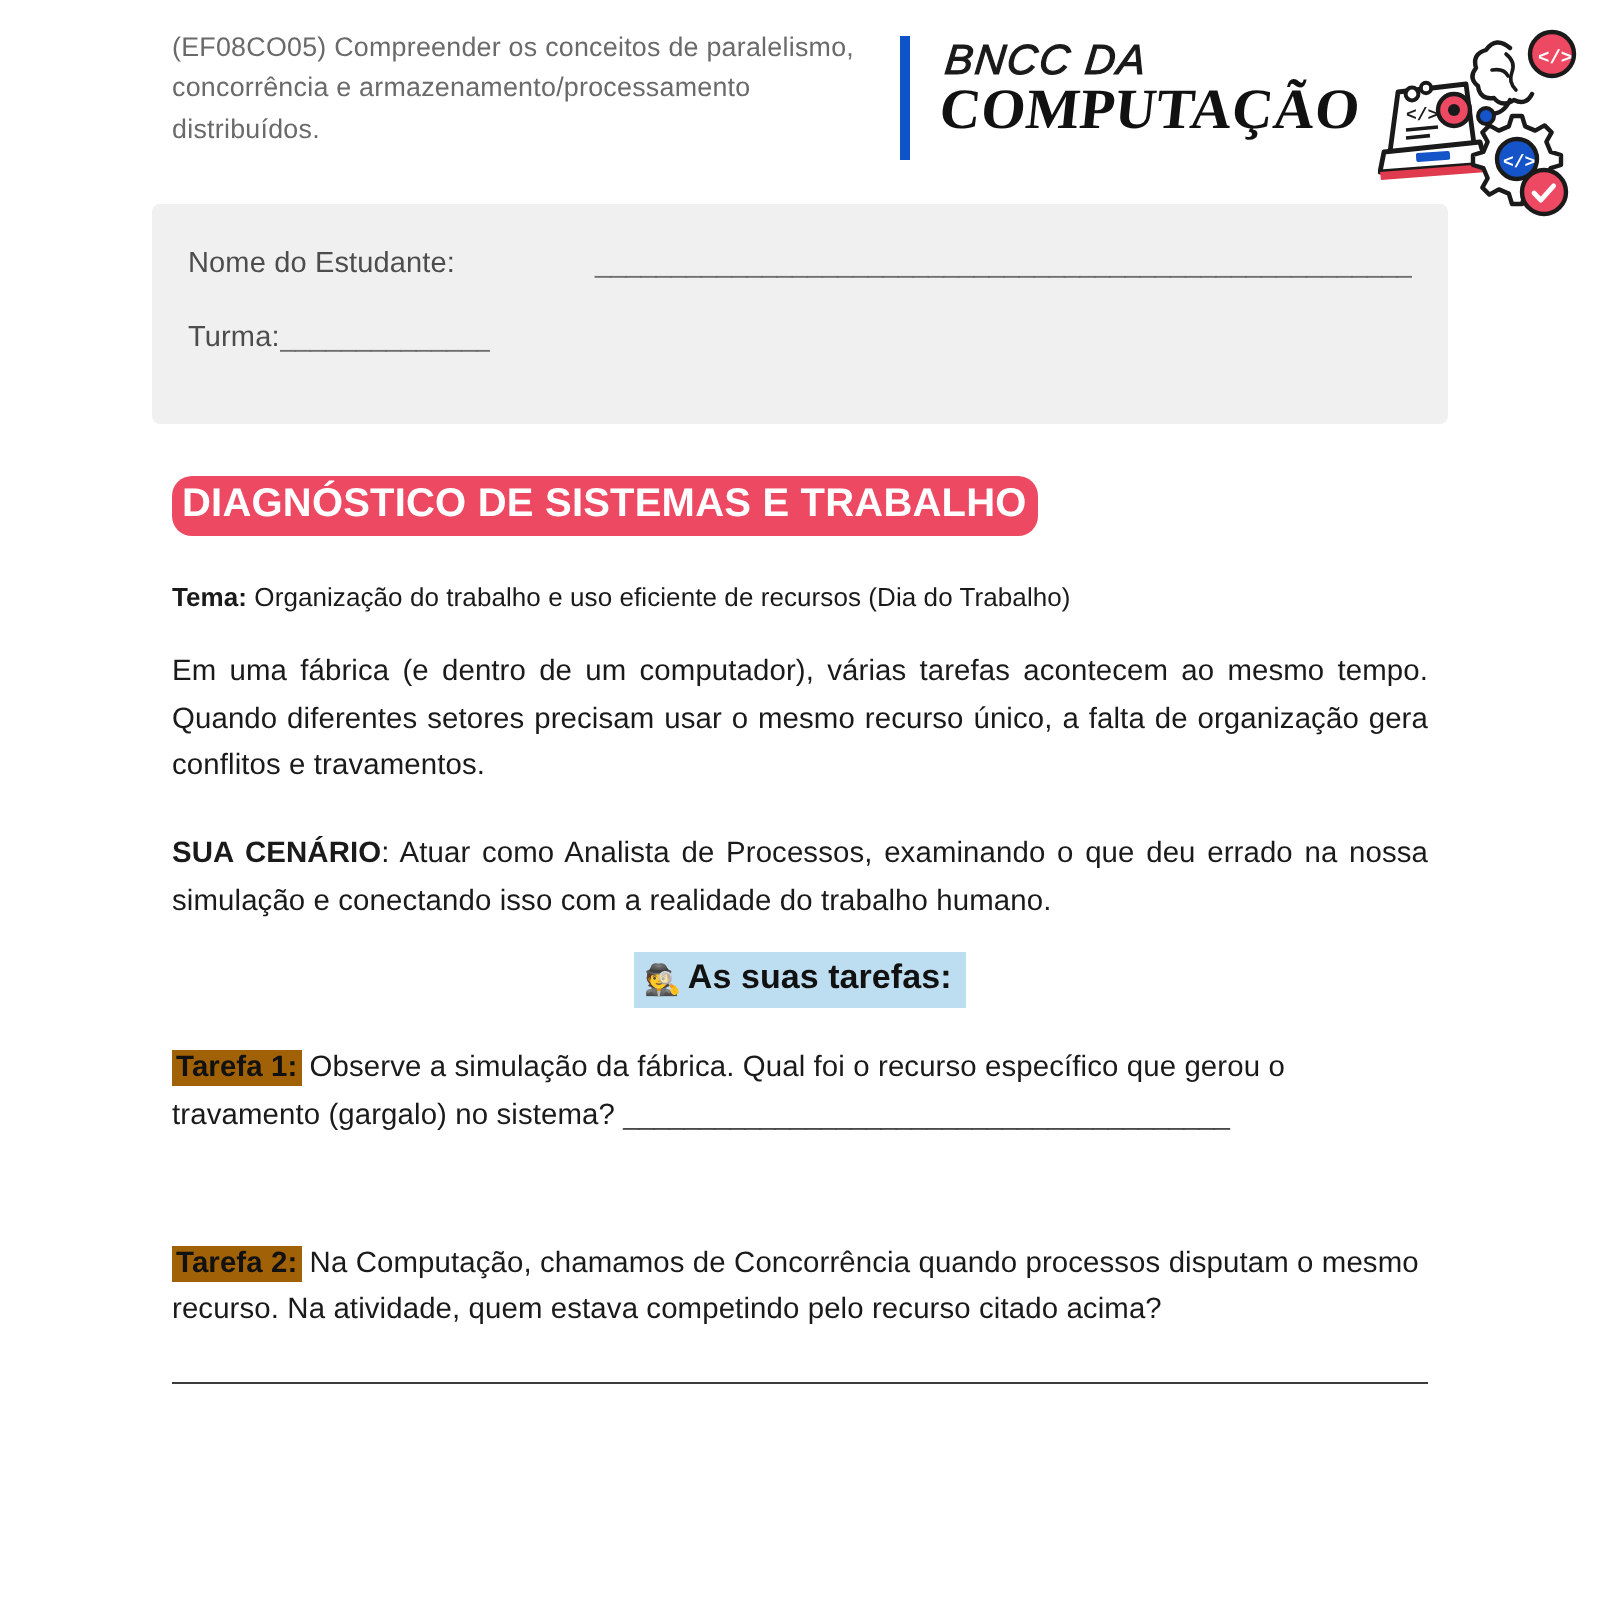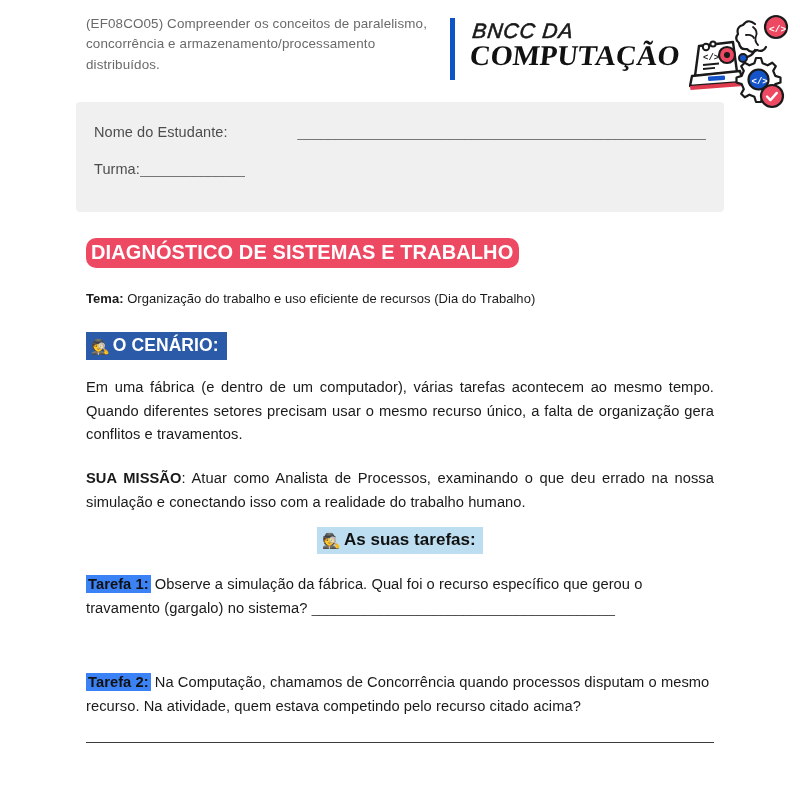--- a/index.html
+++ b/index.html
@@ -178,21 +178,21 @@
 
   .task {
     font-size: 14.7px;
     line-height: 1.62;
     letter-spacing: 0.004em;
   }
   .task-1 { margin-top: 19px; }
   .task-2 { margin-top: 50px; }
 
   .tag-task {
-    background: #3b82f6;
+    background: #a16207;
     color: #111111;
     font-weight: 700;
     padding: 1px 2px 1px 2px;
   }
 
   .answer-inline {
     color: #4a4a4a;
     letter-spacing: -0.6px;
   }
   .answer-full {
@@ -268,28 +268,25 @@
 <div class="content">
 
   <div>
     <span class="hl-title">DIAGNÓSTICO DE SISTEMAS E TRABALHO</span>
   </div>
 
   <div class="tema">
     <b>Tema:</b><span> Organização do trabalho e uso eficiente de recursos (Dia do Trabalho)</span>
   </div>
 
-  <div class="section-scenario">
-    <span class="hl-blue"><span class="emoji">🕵️</span><span>O CENÁRIO:</span></span>
-  </div>
 
   <div class="para para-scenario">Em uma fábrica (e dentro de um computador), várias tarefas acontecem ao mesmo tempo. Quando diferentes setores precisam usar o mesmo recurso único, a falta de organização gera conflitos e travamentos.</div>
 
   <div class="para para-mission">
-    <b>SUA MISSÃO</b><span>: Atuar como Analista de Processos, examinando o que deu errado na nossa simulação e conectando isso com a realidade do trabalho humano.</span>
+    <b>SUA CENÁRIO</b><span>: Atuar como Analista de Processos, examinando o que deu errado na nossa simulação e conectando isso com a realidade do trabalho humano.</span>
   </div>
 
   <div class="section-tasks">
     <span class="hl-lightblue"><span class="emoji">🕵️</span><span>As suas tarefas:</span></span>
   </div>
 
   <div class="task task-1">
     <span class="tag-task">Tarefa 1:</span><span> Observe a simulação da fábrica. Qual foi o recurso específico que gerou o travamento (gargalo) no sistema? </span><span class="answer-inline">________________________________________</span>
   </div>
 

